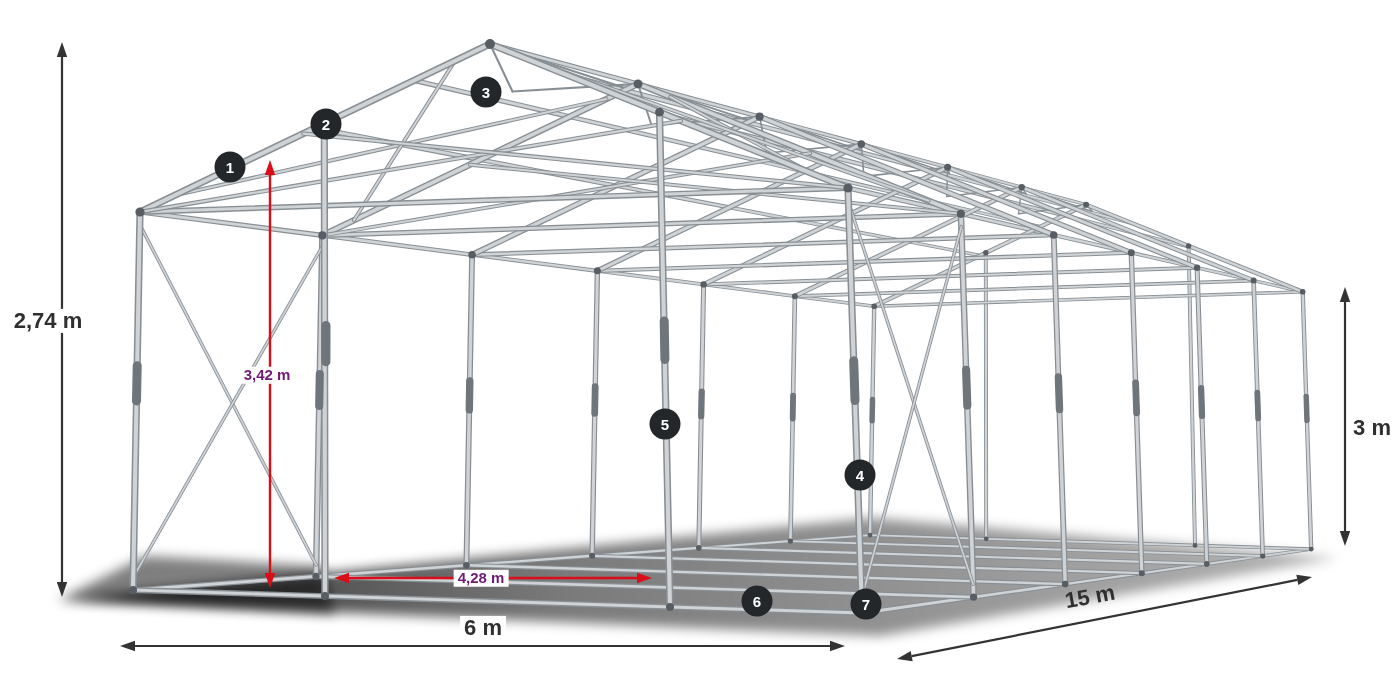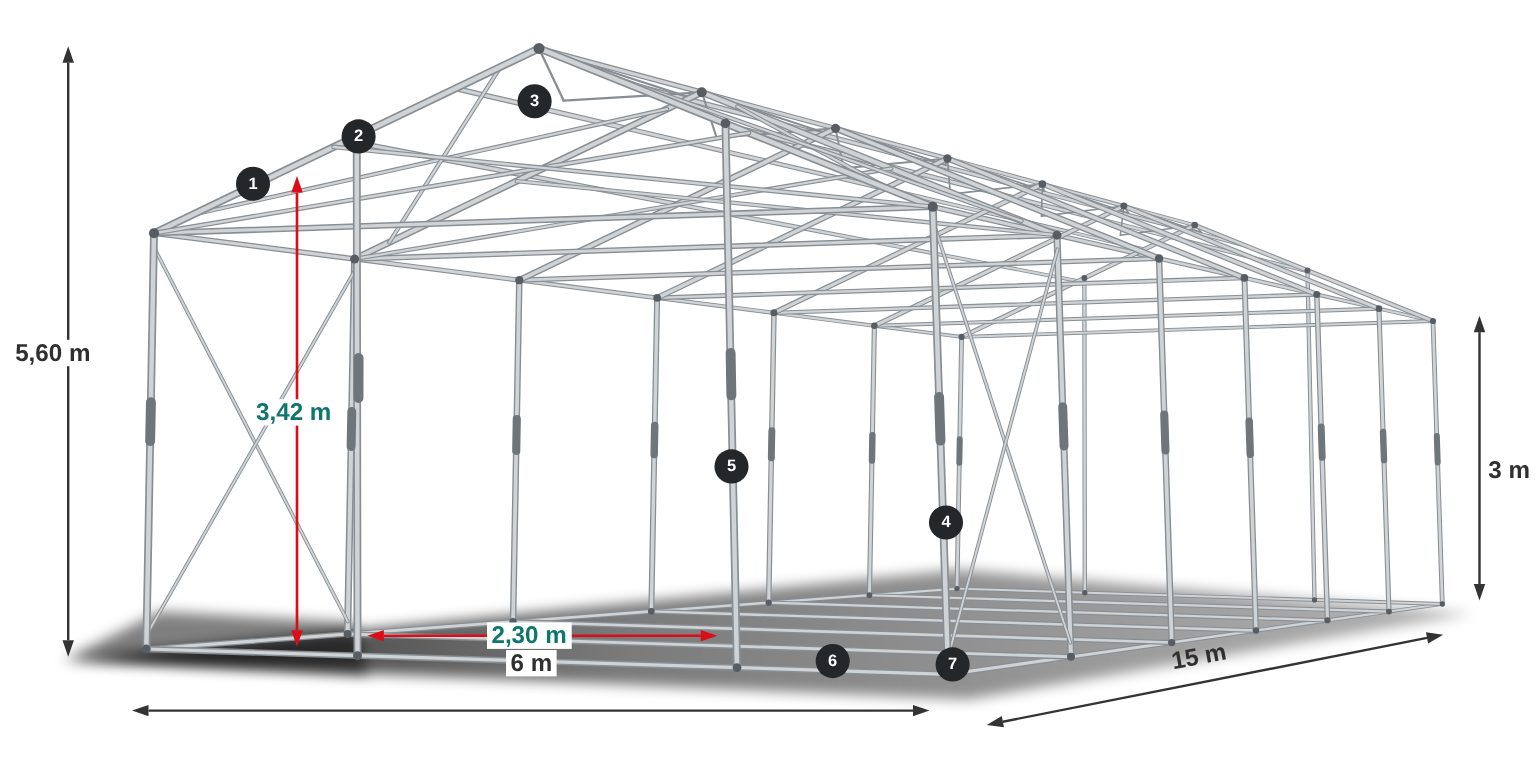--- a/index.html
+++ b/index.html
@@ -1,21 +1,21 @@
 <!DOCTYPE html>
 <html><head>
 <meta charset="utf-8">
 <style>
   html,body{margin:0;padding:0;}
   body{font-family:"Liberation Sans",sans-serif;background:#ffffff;}
   .canvas{position:relative;width:1400px;height:700px;background:#ffffff;overflow:hidden;}
   svg{position:absolute;left:0;top:0;}
   .dim-label{position:absolute;transform:translate(-50%,-50%);font-weight:700;font-size:22px;
              color:#2f2f2f;white-space:nowrap;background:#ffffff;padding:0 4px;line-height:1.1;}
-  .dim-label.red{color:#0f766e;font-size:22px;}
+  .dim-label.red{color:#701a75;font-size:15px;}
   .dim-label.rot{transform:translate(-50%,-50%) rotate(-10.5deg);background:transparent;}
   .badge{position:absolute;width:31px;height:31px;border-radius:50%;background:#24272a;color:#ffffff;
          font-weight:700;font-size:15px;display:flex;align-items:center;justify-content:center;
          transform:translate(-50%,-50%);}
 </style>
 </head>
 <body>
 
 <div class="canvas">
   <svg id="scene" width="1400" height="700">
@@ -369,24 +369,24 @@
           <polygon points="270,588 275.2,573.0 264.8,573.0" fill="#da0e18"></polygon>
         </g>
         <g>
           <line x1="349" y1="578" x2="637" y2="578" stroke="#da0e18" stroke-width="2.4"></line>
           <polygon points="334,578 349.0,583.2 349.0,572.8" fill="#da0e18"></polygon>
           <polygon points="652,578 637.0,572.8 637.0,583.2" fill="#da0e18"></polygon>
         </g>
       </g>
     </svg>
 
-  <div class="dim-label" style="left:48px;top:321px">5,60 m</div>
+  <div class="dim-label" style="left:48px;top:321px">2,74 m</div>
   <div class="dim-label red" style="left:267px;top:375px">3,42 m</div>
-  <div class="dim-label red" style="left:481px;top:578px">2,30 m</div>
-  <div class="dim-label" style="left:483px;top:603px">6 m</div>
+  <div class="dim-label red" style="left:481px;top:578px">4,28 m</div>
+  <div class="dim-label" style="left:483px;top:628px">6 m</div>
   <div class="dim-label rot" style="left:1090px;top:597px">15 m</div>
   <div class="dim-label" style="left:1372px;top:428px">3 m</div>
 
   <div class="badge" style="left:230px;top:167px">1</div>
   <div class="badge" style="left:326px;top:124px">2</div>
   <div class="badge" style="left:486px;top:92px">3</div>
   <div class="badge" style="left:860px;top:475px">4</div>
   <div class="badge" style="left:665px;top:424px">5</div>
   <div class="badge" style="left:757px;top:601px">6</div>
   <div class="badge" style="left:866px;top:604px">7</div>

